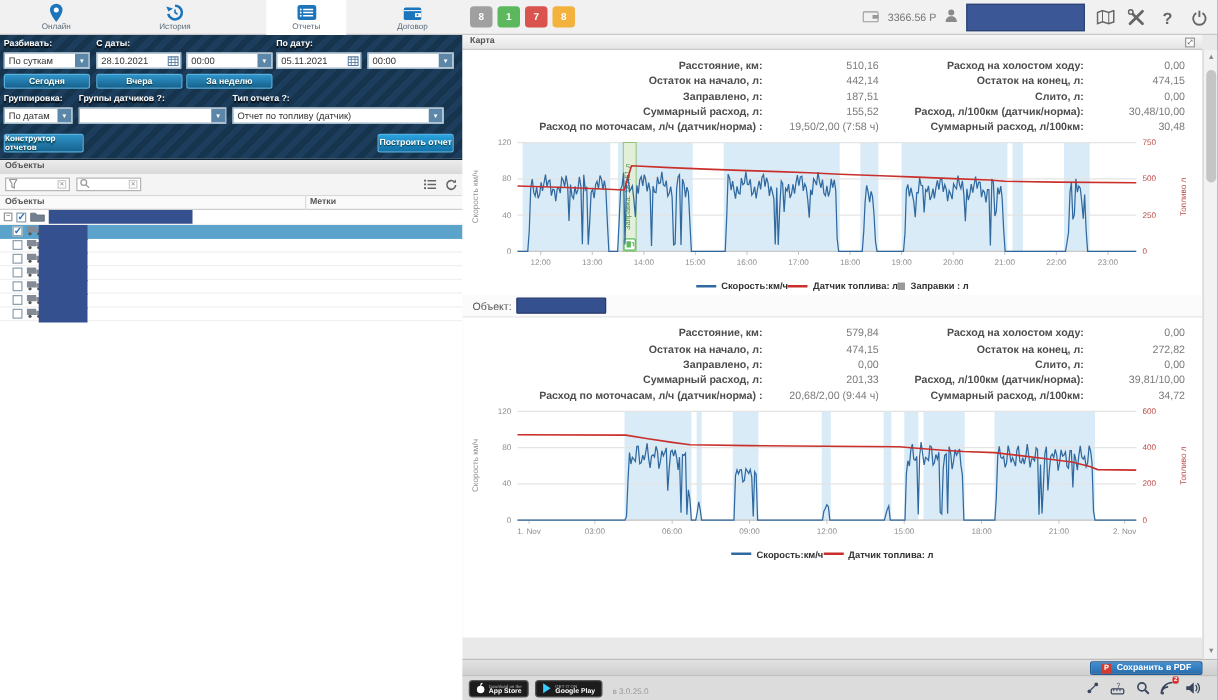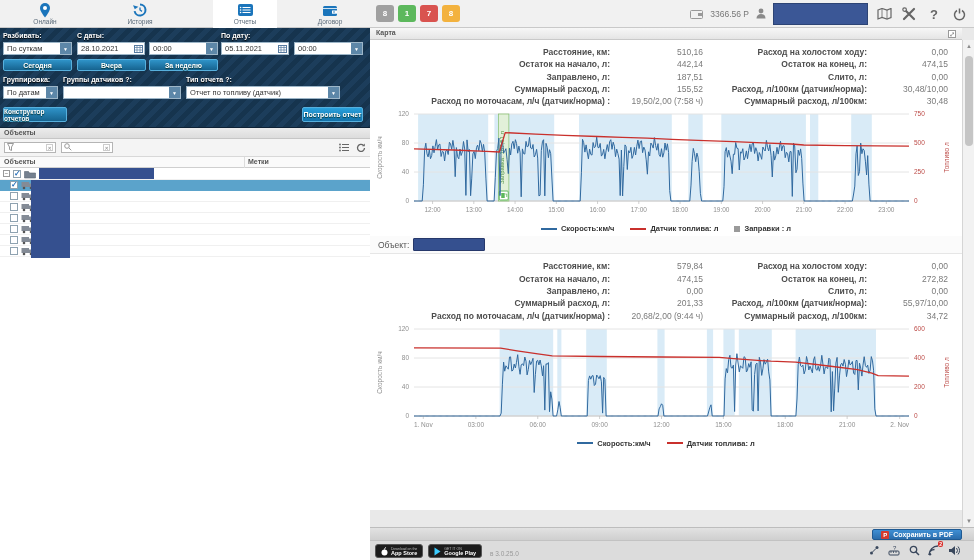--- a/index.html
+++ b/index.html
@@ -56,21 +56,21 @@
   .map-bar{position:absolute;left:370px;top:28px;width:592px;height:12px;background:linear-gradient(#f7f7f7,#e5e5e5);border-bottom:1px solid #c9c9c9;font-size:7px;font-weight:bold;color:#555;padding:1px 0 0 6px;}
   .map-bar .mic{position:absolute;right:6px;top:2px;width:8px;height:8px;border:1px solid #999;background:#fff;font-size:5px;color:#777;text-align:center;line-height:7px;cursor:pointer;}
   .main-content{position:absolute;left:370px;top:40px;width:592px;height:470px;background:#fff;overflow:hidden;}
 
   .stats{display:grid;grid-template-columns:240px 95px 162px 83px;padding:6px 8px 2px 0;}
   .stats div{font-size:8.5px;line-height:12.3px;text-align:right;white-space:nowrap;overflow:hidden;}
   .stats .sl{font-weight:bold;color:#4d4d4d;}
   .stats .sv{color:#7a7a7a;padding-right:2px;}
 
   .chart{display:block;margin-left:2px;}
-  .legend{height:15px;display:flex;align-items:center;justify-content:center;gap:16px;}
+  .legend{height:15px;display:flex;align-items:center;justify-content:center;}
   .lg-item{display:flex;align-items:center;gap:4px;cursor:pointer;}
   .lg-line{width:16px;height:2px;}
   .lg-sq{width:6px;height:6px;background:#9a9a9a;}
   .lg-txt{font-size:7.5px;font-weight:bold;color:#333;}
 
   .summary1{margin-top:6px;border-top:1px solid #e3e3e3;padding:11px 0 9px 8px;font-size:8.5px;color:#444;}
   .section-bar{height:15px;background:linear-gradient(#639fb7,#447d97);border-top:1px solid #3a7089;color:#fff;font-size:8px;font-weight:bold;padding:2px 0 0 8px;}
   .object-row{height:18px;border-bottom:1px solid #e6e6e6;background:#fbfbfb;display:flex;align-items:center;padding-left:8px;gap:4px;font-size:8.5px;color:#555;}
   .chip{width:72px;height:13px;background:#35508f;border:1px solid #26386b;border-radius:1px;}
 
@@ -234,21 +234,21 @@
       <span class="flabel" style="left:186px;top:48px">Тип отчета ?:</span>
 
       <div class="fctl" style="left:3px;top:58px;width:55px">
           <span>По датам</span>
           <span class="arrow">▼</span>
         </div>
       <div class="fctl" style="left:63px;top:58px;width:118px">
           <span></span>
           <span class="arrow">▼</span>
         </div>
-      <div class="fctl" style="left:186px;top:58px;width:154px">
+      <div class="fctl" style="left:186px;top:58px;width:169px">
           <span>Отчет по топливу (датчик)</span>
           <span class="arrow">▼</span>
         </div>
 
       <div class="fbtn big" style="left:3px;top:79px;width:64px;font-size:6.5px">Конструктор отчетов</div>
       <div class="fbtn big bright" style="left:302px;top:79px;width:61px">Построить отчет</div>
     </div>
 
     <div class="objects-panel">
       <div class="obj-header">Объекты</div>
@@ -481,21 +481,21 @@
         <div class="sv">474,15</div>
         <div class="sl">Остаток на конец, л:</div>
         <div class="sv">272,82</div>
         <div class="sl">Заправлено, л:</div>
         <div class="sv">0,00</div>
         <div class="sl">Слито, л:</div>
         <div class="sv">0,00</div>
         <div class="sl">Суммарный расход, л:</div>
         <div class="sv">201,33</div>
         <div class="sl">Расход, л/100км (датчик/норма):</div>
-        <div class="sv">55,97/10,00</div>
+        <div class="sv">39,81/10,00</div>
         <div class="sl">Расход по моточасам, л/ч (датчик/норма) :</div>
         <div class="sv">20,68/2,00 (9:44 ч)</div>
         <div class="sl">Суммарный расход, л/100км:</div>
         <div class="sv">34,72</div>
       </div>
     <svg id="chart2" class="chart" width="585" height="112">
         <rect x="127.6" y="5" width="53.6" height="87" fill="#d9ebf7"></rect>
         <rect x="185.3" y="5" width="4.1" height="87" fill="#d9ebf7"></rect>
         <rect x="214.2" y="5" width="20.6" height="87" fill="#d9ebf7"></rect>
         <rect x="285.4" y="5" width="7.2" height="87" fill="#d9ebf7"></rect>

